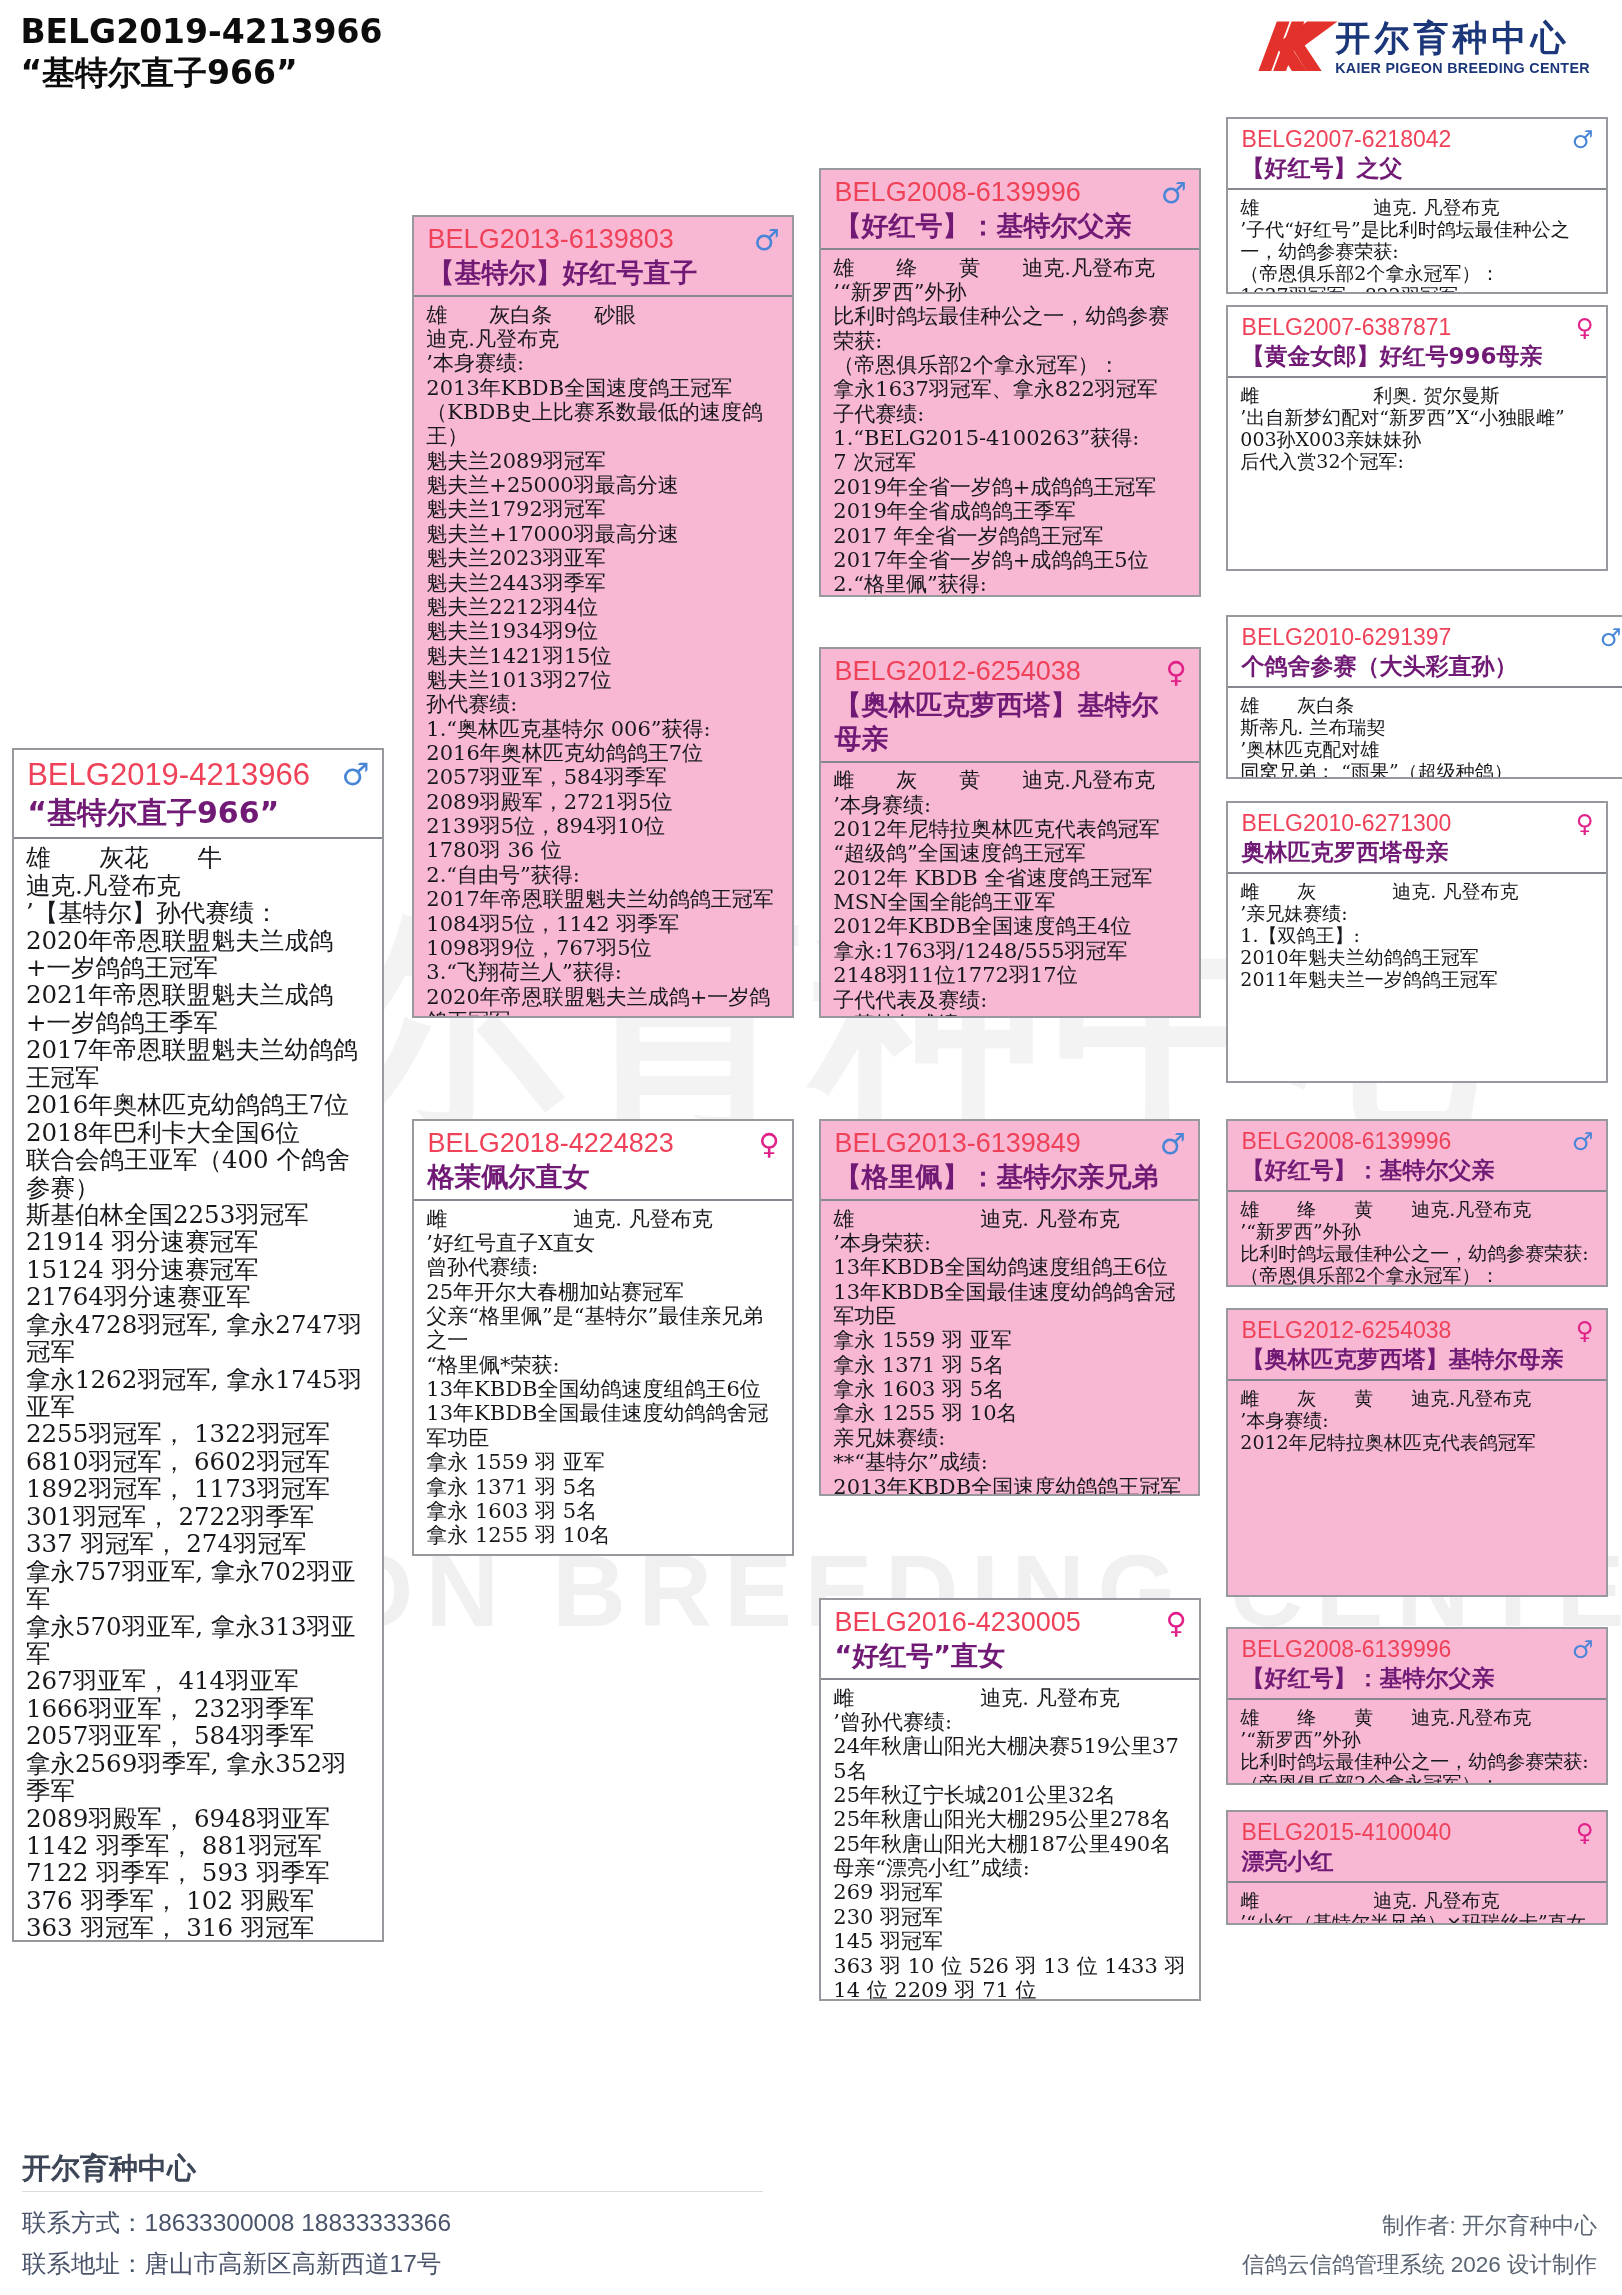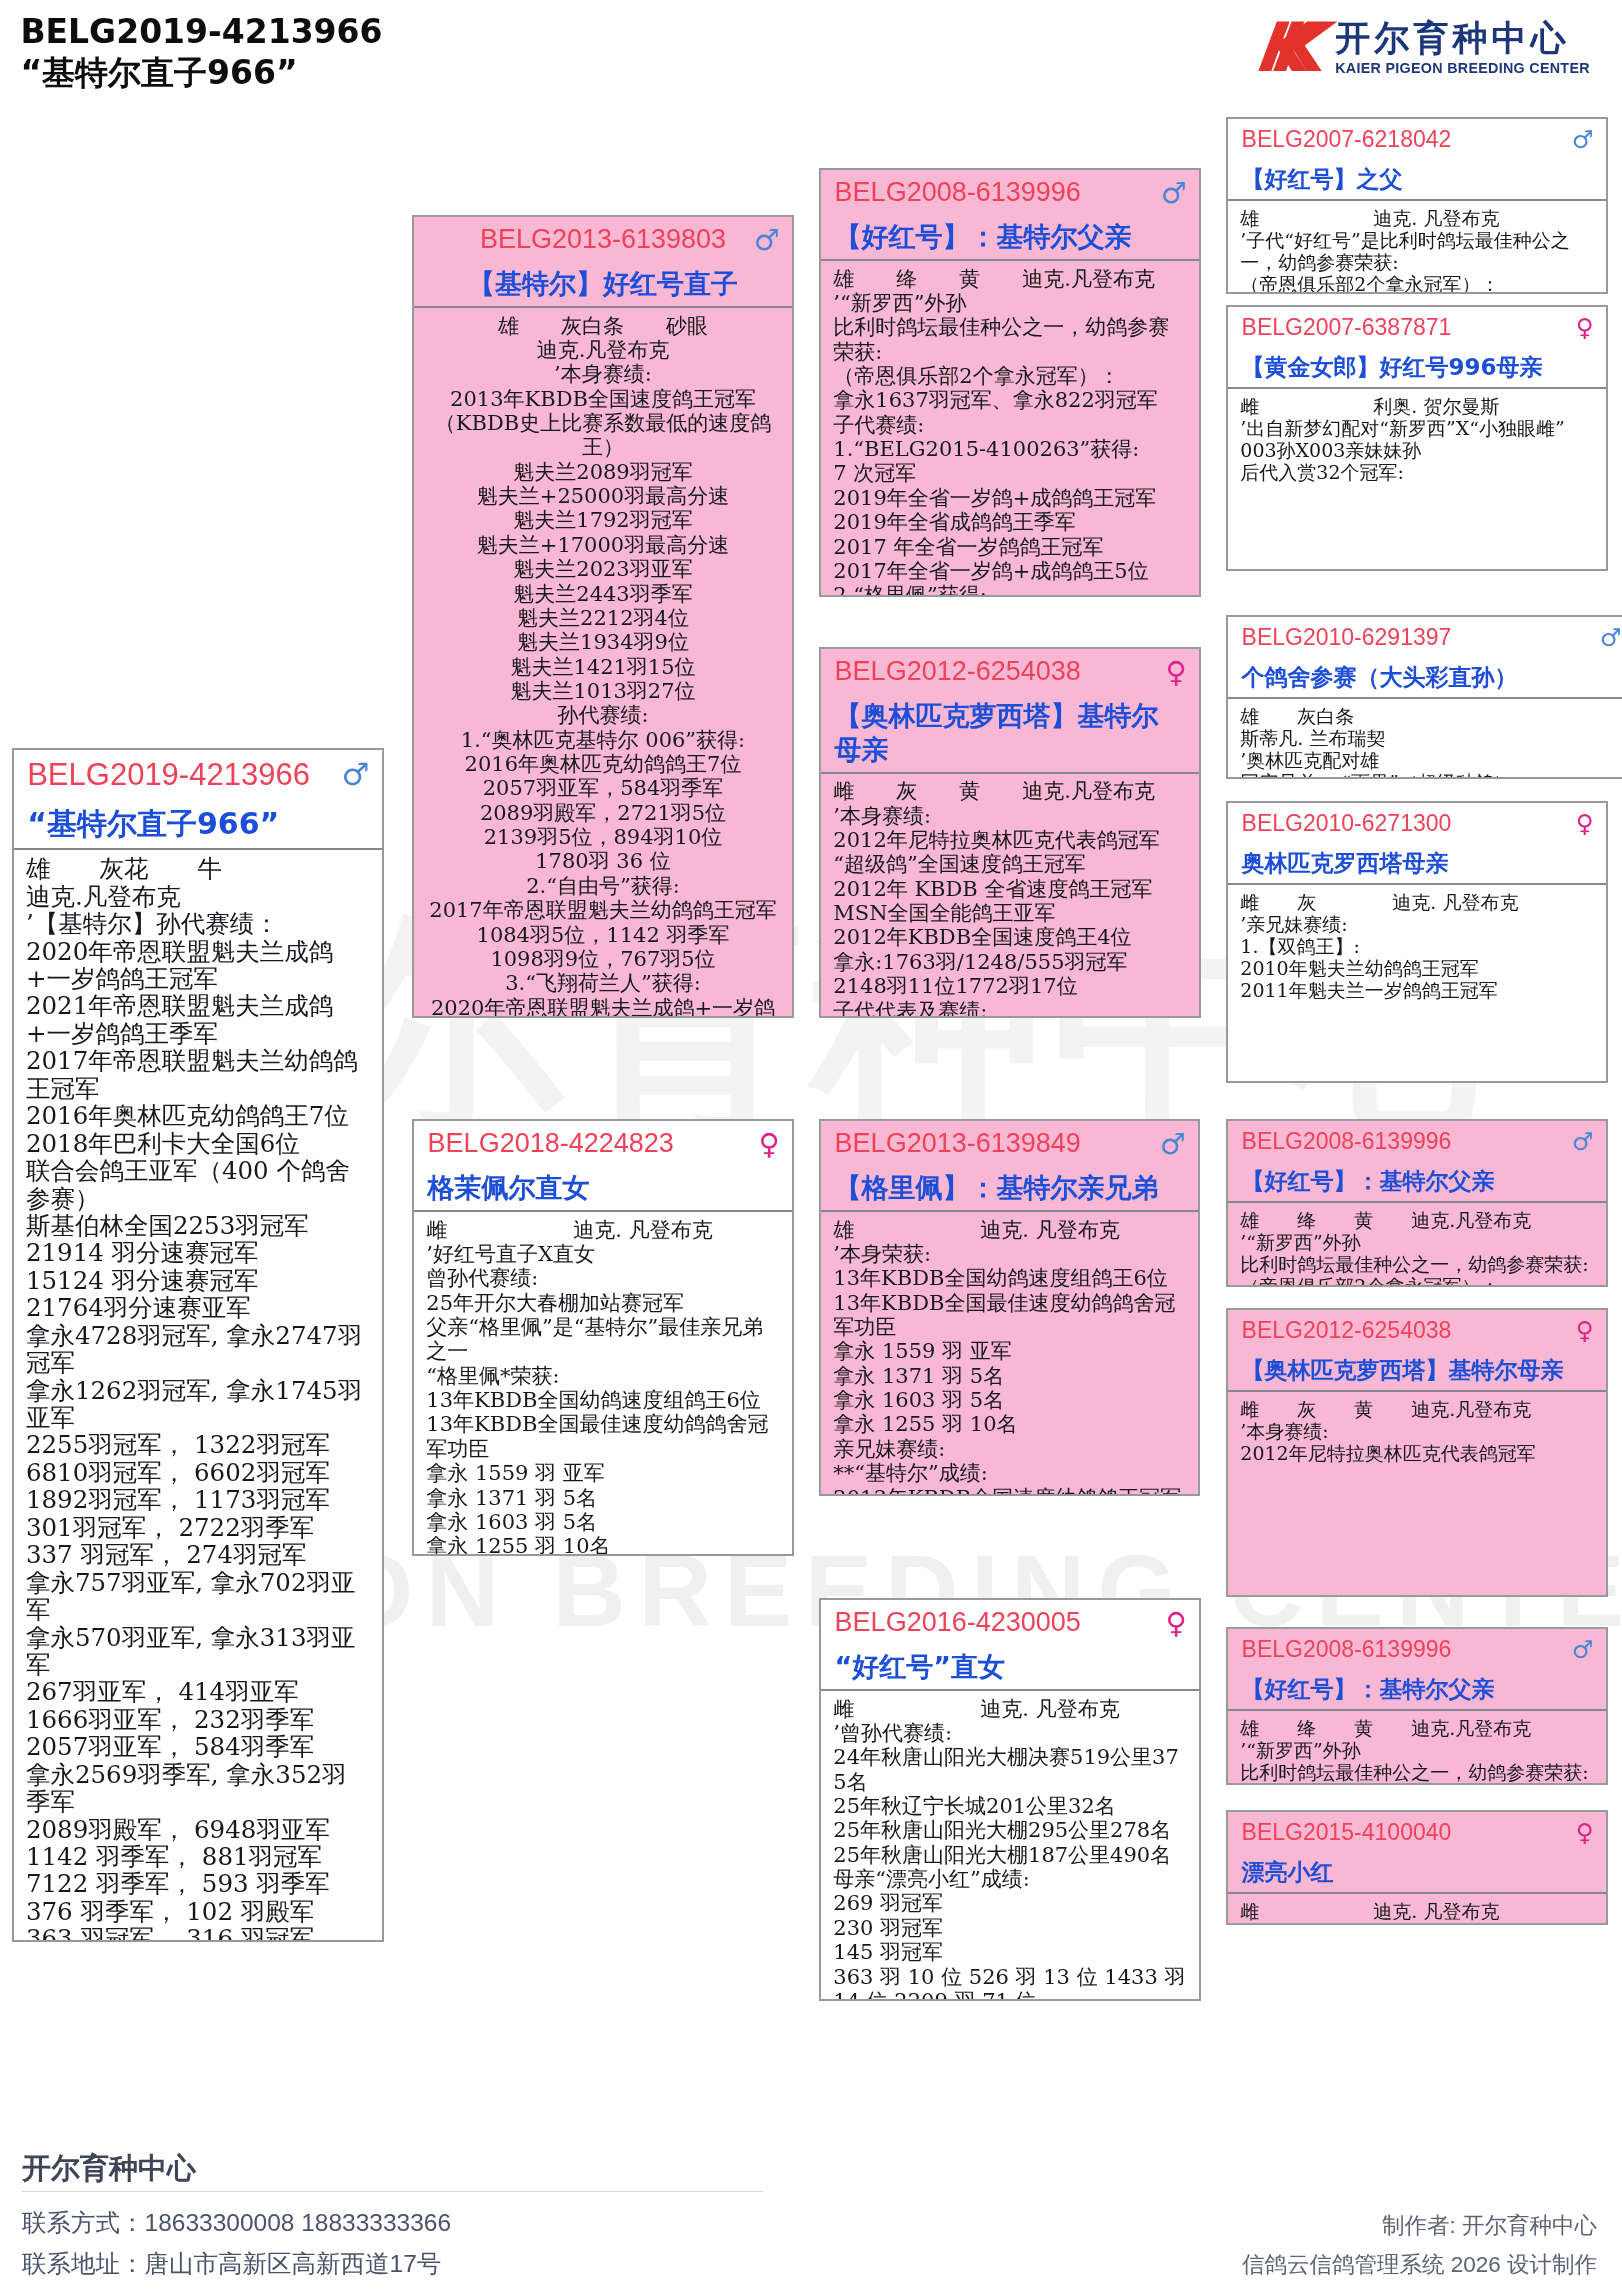--- a/index.html
+++ b/index.html
@@ -22,33 +22,33 @@
   .logo-en{font-size:14.3px;color:#1c3779;font-weight:600;letter-spacing:0.3px;margin-top:2.7px;}
   
   .card{position:absolute;z-index:2;background:#ffffff;border:2px solid #97999e;border-radius:0;
         overflow:hidden;box-sizing:border-box;}
   .card.pink{background:#f8b7d3;}
   .card-head{position:relative;padding:6.8px 13.6px 5.5px 13.6px;border-bottom:2.7px solid #85888e;}
   .card-ring{color:#ef4158;font-family:"Liberation Sans",sans-serif;display:block;}
   .card-sex{position:absolute;right:12.3px;top:5.5px;font-weight:700;font-family:"DejaVu Sans",sans-serif;}
   .sex-m{color:#4a86d8;}
   .sex-f{color:#e0218a;}
-  .card-sub{color:#1d4ed8;font-weight:700;margin-top:12px;font-family:"DejaVu Sans",sans-serif;line-height:1.25;}
+  .card-sub{color:#701a75;font-weight:700;margin-top:1px;font-family:"DejaVu Sans",sans-serif;line-height:1.25;}
   .card-body{padding:5.5px 12.3px;font-family:"DejaVu Serif",serif;color:#17181c;
              white-space:pre-wrap;word-break:break-all;}
   
   .h-l .card-ring{font-size:31px;} .h-l .card-sub{font-size:30px;} .h-l .card-sex{font-size:31px;}
   .h-m .card-ring{font-size:27px;} .h-m .card-sub{font-size:27px;} .h-m .card-sex{font-size:29px;}
   .h-s .card-ring{font-size:23px;} .h-s .card-sub{font-size:23px;} .h-s .card-sex{font-size:24.5px;}
   .b-l .card-body{font-size:24.5px;line-height:1.12;}
   .b-m .card-body{font-size:21px;line-height:1.16;}
   .b-s .card-body{font-size:19px;line-height:1.16;}
   
   .p0 {left:11.6px;  top:748px;width:372px;height:1194px;}
-  .p1 {left:412px; top:215px; width:382px;height:803px;text-align:center;}
+  .p1 {left:412px; top:215px; width:382px;height:803px;}
   .p2 {left:412px; top:1119px;width:382px;height:437px;}
   .p3 {left:819px;top:168px; width:382px;height:429px;}
   .p4 {left:819px;top:647px; width:382px;height:371px;}
   .p5 {left:819px;top:1119px;width:381px;height:377px;}
   .p6 {left:819px;top:1598px;width:382px;height:403px;}
   .p7 {left:1226px;top:117px; width:382px;height:177px;}
   .p8 {left:1226px;top:305px; width:382px;height:266px;}
   .p9 {left:1226px;top:615px; width:410px;height:164px;}
   .p10{left:1226px;top:801px;width:382px;height:282px;}
   .p11{left:1226px;top:1119px;width:382px;height:168px;}

